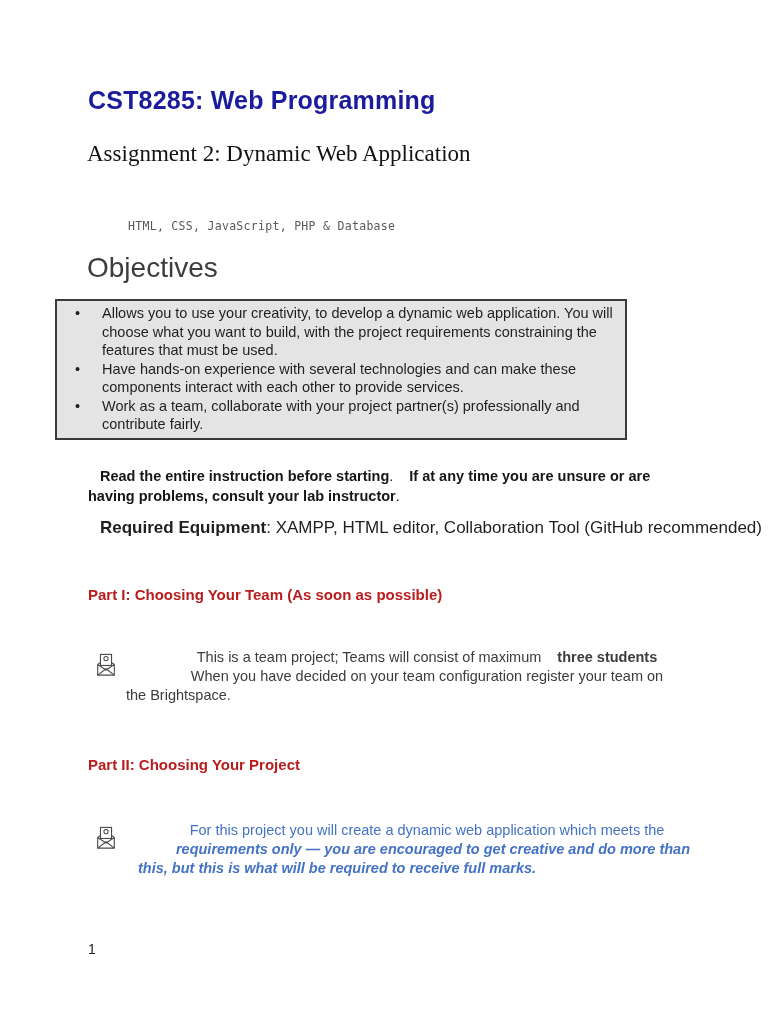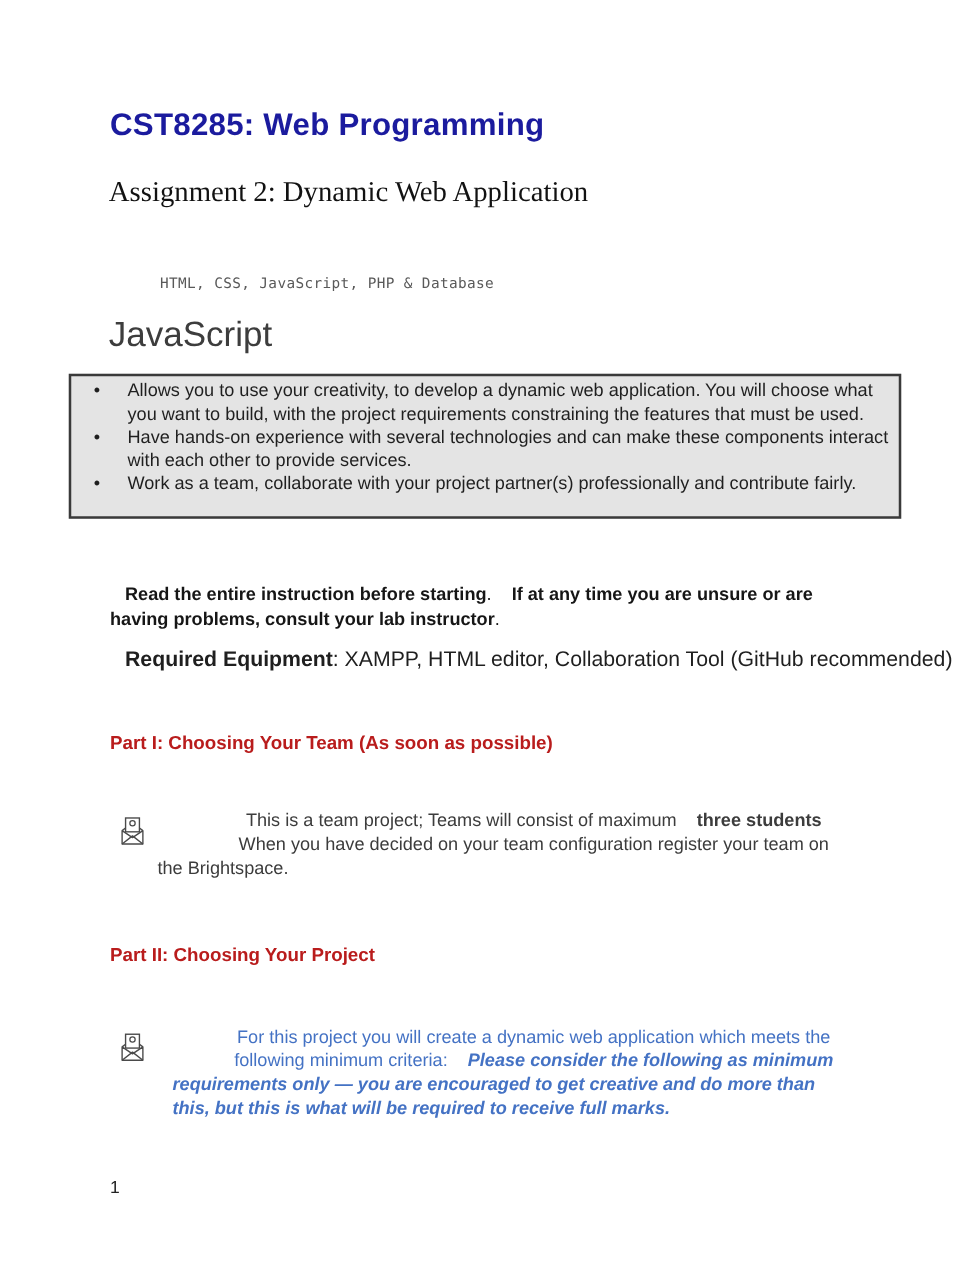--- a/index.html
+++ b/index.html
@@ -59,25 +59,25 @@
     margin: 0;
     font-size: 28px;
     font-weight: 400;
     color: var(--heading_gray, #3d3d3d);
     white-space: nowrap;
   }
   .objectives-box {
     position: absolute;
     left: 55px;
     top: 299px;
-    width: 666px;
+    width: 572px;
     box-sizing: border-box;
     background: var(--box_bg, #e4e4e4);
     border: 2px solid var(--box_border, #3a3a3a);
-    padding: 3px 8px 16px 0;
+    padding: 3px 8px 4px 0;
   }
   .objectives-box ul {
     list-style: none;
     margin: 0;
     padding: 0;
   }
   .objectives-box li {
     position: relative;
     padding-left: 45px;
     font-size: 14.5px;
@@ -159,21 +159,21 @@
 <body>
 
 <div class="page">
 
   <h1 class="course-title">CST8285: Web Programming</h1>
 
   <h2 class="assignment-title">Assignment 2: Dynamic Web Application</h2>
 
   <div class="subtitle">HTML, CSS, JavaScript, PHP &amp; Database</div>
 
-  <h3 class="objectives-heading">JavaScript</h3>
+  <h3 class="objectives-heading">Objectives</h3>
 
   <div class="objectives-box">
     <ul>
         <li>Allows you to use your creativity, to develop a dynamic web application. You will choose what you want to build, with the project requirements constraining the features that must be used.</li>
         <li>Have hands-on experience with several technologies and can make these components interact with each other to provide services.</li>
         <li>Work as a team, collaborate with your project partner(s) professionally and contribute fairly.</li>
       </ul>
   </div>
 
   <p class="read-para"><span class="b">Read the entire instruction before starting</span><span>. </span><span class="b">If at any time you are unsure or are having problems, consult your lab instructor</span><span>.</span></p>
@@ -206,21 +206,20 @@
       <svg width="24" height="28" viewBox="0 0 26 28" fill="none" xmlns="http://www.w3.org/2000/svg">
         <rect x="7" y="2.5" width="12" height="12" fill="#ffffff" stroke="#4a4a4a" stroke-width="1.2"></rect>
         <circle cx="13" cy="7" r="2.3" fill="none" stroke="#4a4a4a" stroke-width="1.1"></circle>
         <path d="M4 13.5 L7 11.2 M22 13.5 L19 11.2" stroke="#4a4a4a" stroke-width="1.2"></path>
         <path d="M4 13.5 L4 25 L22 25 L22 13.5 L13 19.5 Z" fill="#ffffff" stroke="#4a4a4a" stroke-width="1.2" stroke-linejoin="round"></path>
         <path d="M4 25 L13 18 L22 25" fill="none" stroke="#4a4a4a" stroke-width="1.2" stroke-linejoin="round"></path>
       </svg>
     </span>
     <div class="msg-text">
         <div class="line"><span>For this project you will create a dynamic web application which meets the</span></div>
-        <div class="line"><span>following minimum criteria: </span><span class="b i">Please consider the following as minimum</span></div>
         <div class="line"><span class="b i">requirements only — you are encouraged to get creative and do more than</span></div>
         <div class="line"><span class="b i">this, but this is what will be required to receive full marks.</span></div>
       </div>
   </div>
 
   <div class="page-number">1</div>
 
 </div>
 
 </body></html>

